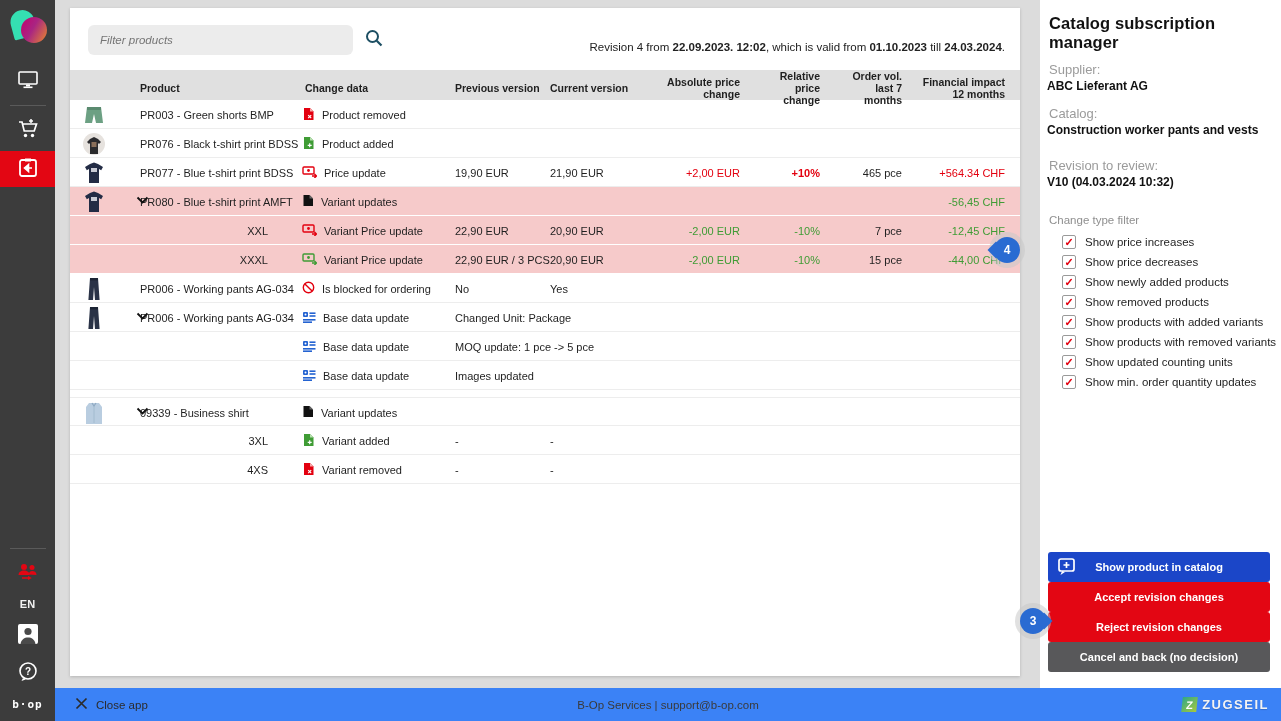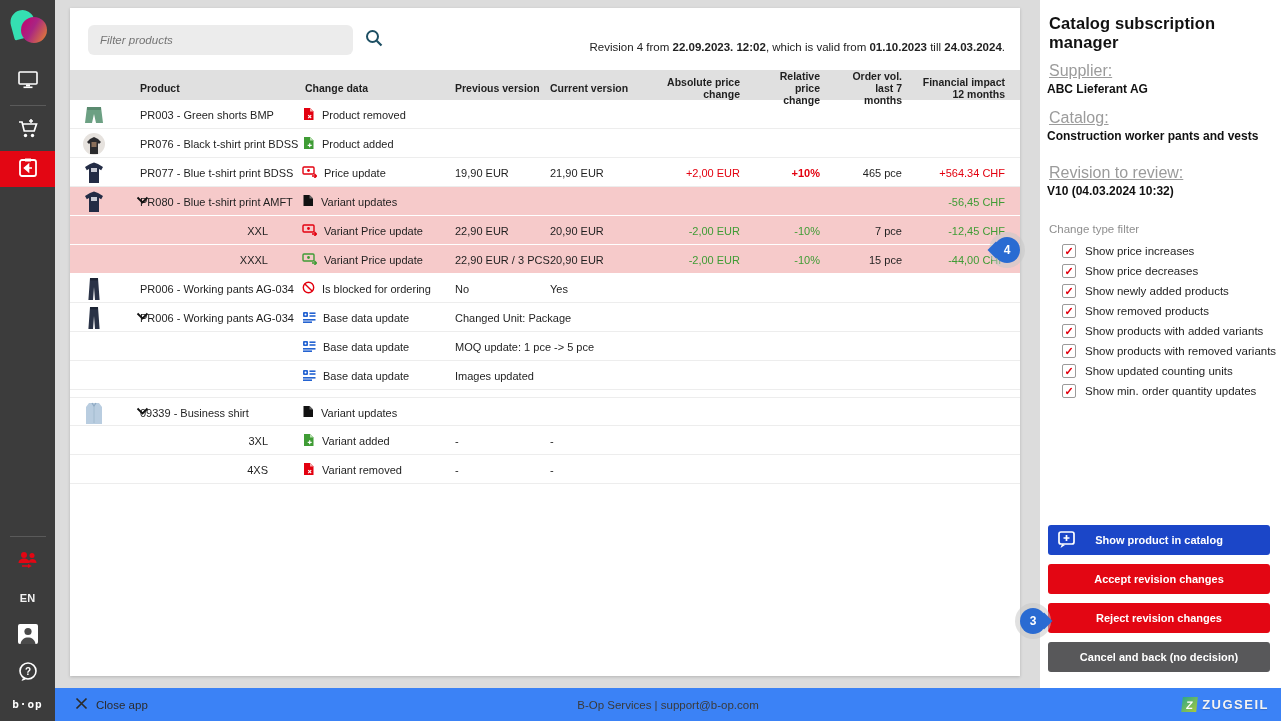--- a/index.html
+++ b/index.html
@@ -8,21 +8,21 @@
 
   
   .sidebar { position:absolute; left:0; top:0; width:55px; height:721px; background:#3c3c3c; z-index:30; display:flex; flex-direction:column; align-items:center; }
   .logo { position:relative; width:38px; height:40px; margin-top:8px; }
   .logo-teal { position:absolute; left:2px; top:2px; width:24px; height:28px; background:#35dfb2; border-radius:12px 12px 12px 2px; transform:rotate(-15deg); }
   .logo-circle { position:absolute; left:12px; top:9px; width:26px; height:26px; border-radius:50%; background:linear-gradient(120deg,#c4006e 0%,#a92582 45%,#e98a2b 100%); }
   .sb-item { width:55px; height:34px; background:none; border:none; display:flex; align-items:center; justify-content:center; cursor:pointer; margin:2px 0; }
   .sb-item.active { width:55px; height:36px; background:#e30613; }
   .sb-div { width:36px; height:1px; background:#5a5a5a; margin:5px 0; }
   .sb-spacer { flex:1; }
-  .sb-lang { color:#f2f2f2; font-size:11px; font-weight:bold; margin:12px 0; cursor:pointer; }
+  .sb-lang { color:#f2f2f2; font-size:11px; font-weight:bold; margin:6px 0; cursor:pointer; }
   .sb-bop { color:#fff; font-size:11px; font-weight:bold; font-family:"DejaVu Sans Mono",monospace; letter-spacing:1px; margin:6px 0 10px; }
 
   
   .footer { position:absolute; left:55px; top:688px; width:1226px; height:33px; background:#3b82f6; display:flex; align-items:center; z-index:20; }
   .footer-close { display:flex; align-items:center; gap:8px; margin-left:20px; background:none; border:none; cursor:pointer; font-size:11.5px; color:#2b2b2b; }
   .footer-center { position:absolute; left:0; right:0; text-align:center; font-size:11.5px; color:#3a3a3a; }
   .footer-brand { position:absolute; right:12px; display:flex; align-items:center; gap:5px; }
   .brand-z { width:15px; height:15px; background:linear-gradient(135deg,#2ea88a,#a8c93a); color:#fff; font-weight:bold; font-size:11px; display:flex; align-items:center; justify-content:center; transform:skewX(-6deg); }
   .brand-name { color:#f3f3f3; font-weight:bold; font-size:13px; letter-spacing:1.5px; text-shadow:0 1px 1px rgba(0,0,0,0.18); }
 
@@ -53,28 +53,28 @@
   .c-num { text-align:right; padding-right:12px; white-space:nowrap; }
   .c-fin { padding-right:15px; }
   .val-red { color:#e3000f; }
   .val-green { color:#3f9c35; }
   .val-bold { font-weight:bold; }
   .thumb { width:24px; height:26px; display:block; }
 
   
   .panel { position:absolute; left:1040px; top:0; width:241px; height:688px; background:#fff; z-index:10; }
   .panel-title { font-size:16.5px; font-weight:bold; color:#111; padding:14px 0 0 9px; letter-spacing:0.1px; }
-  .p-label { font-size:16px; color:#9b9b9b; padding:10px 0 2px 9px;text-decoration:underline; }
+  .p-label { font-size:13px; color:#9b9b9b; padding:10px 0 2px 9px; }
   .p-value { font-size:12px; font-weight:bold; color:#111; padding:0 9px 2px 7px; line-height:1.25; }
   .p-gap { height:8px; }
   .p-filter-title { font-size:11.5px; color:#8f8f8f; padding:22px 0 6px 9px; }
   .p-check { display:flex; align-items:center; gap:9px; padding:3px 0 3px 22px; cursor:pointer; }
   .p-check-box { width:14px; height:14px; border:1px solid #9a9a9a; border-radius:2px; background:#fff; display:flex; align-items:center; justify-content:center; color:#e3000f; font-size:11px; font-weight:bold; line-height:1; flex:0 0 14px; }
   .p-check-label { font-size:11.5px; color:#1f1f1f; }
-  .p-buttons { position:absolute; left:8px; right:11px; bottom:16px; display:flex; flex-direction:column; gap:9px; }
+  .p-buttons { position:absolute; left:8px; right:11px; bottom:16px; display:flex; flex-direction:column; }
   .btn { height:30px; border:none; border-radius:3px; color:#fff; font-size:11px; font-weight:bold; cursor:pointer; font-family:"Liberation Sans",sans-serif; display:flex; align-items:center; justify-content:center; position:relative; }
   .btn-blue { background:#1b46c8; }
   .btn-red { background:#e30613; }
   .btn-gray { background:#58585a; }
   .btn-blue .btn-ic { position:absolute; left:9px; top:5px; }
 
   
   .badge { position:absolute; width:26px; height:26px; border-radius:50%; background:#2a6bd2; color:#fff; font-weight:bold; font-size:12px; display:flex; align-items:center; justify-content:center; z-index:40; box-shadow:0 0 0 5px rgba(200,200,200,0.55); }
   .badge:after { content:""; position:absolute; width:12px; height:12px; background:#2a6bd2; transform:rotate(45deg); }
   .badge-4 { left:994px; top:237px; }

